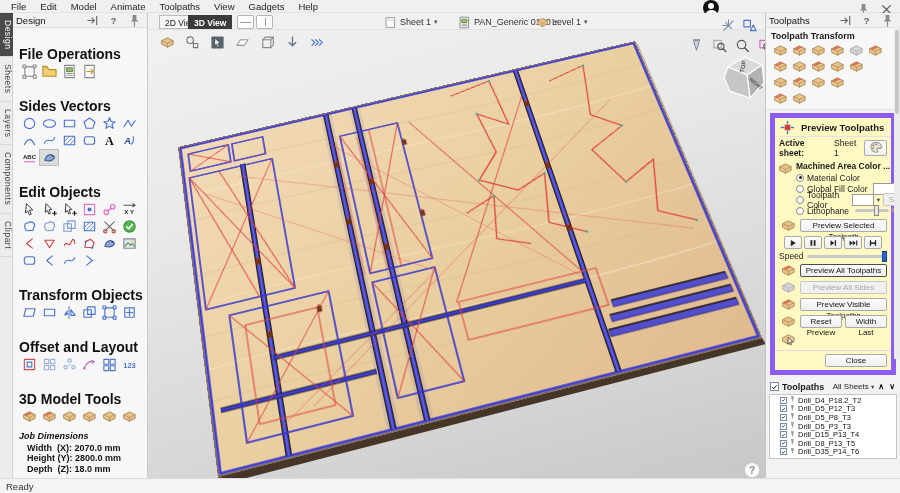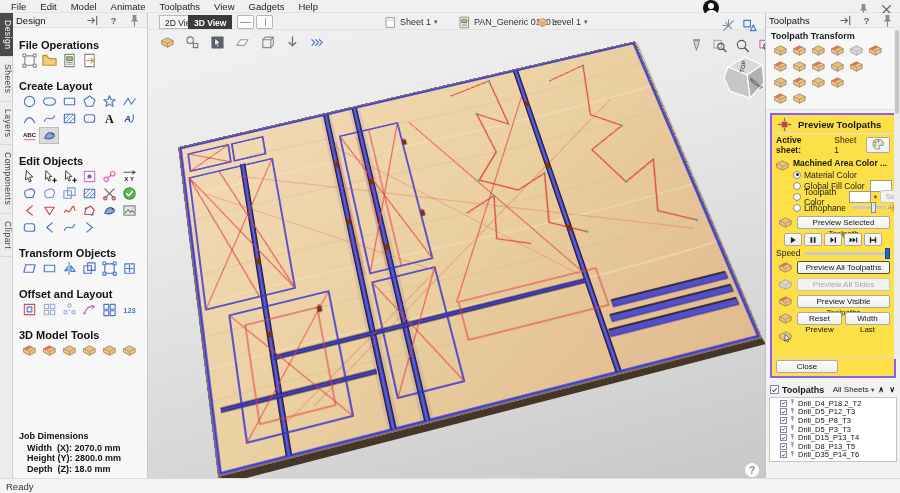--- a/index.html
+++ b/index.html
@@ -16,28 +16,28 @@
   .vtab{writing-mode:vertical-rl;font-size:8.5px;color:#444;padding:7px 0;width:13px;text-align:center;
         border-bottom:1px solid #d8d8d8;box-sizing:border-box;letter-spacing:.5px;}
   .vtab.act{background:#4a4a4a;color:#fff;}
   
   #leftpanel{position:absolute;left:13px;top:13px;width:135px;height:465px;background:#f7f7f7;
              border-right:1px solid #c9c9c9;box-sizing:border-box;overflow:hidden;}
   .phead{height:14px;display:flex;align-items:center;justify-content:space-between;
          padding:0 3px;background:#f0f0f0;border-bottom:1px solid #ddd;font-size:9.5px;}
   .phead .hicons{display:flex;gap:1px;}
   .lpsect{padding:1px 4px 0 6px;}
-  .lpsect h3{margin:10px 0 1px;font-size:11px;font-weight:bold;color:#111;}
+  .lpsect h3{margin:17px 0 1px;font-size:14px;font-weight:bold;color:#111;}
   .igrid{display:flex;flex-wrap:wrap;width:128px;}
   .irow{display:flex;}
   .ic{display:inline-flex;align-items:center;justify-content:center;width:20px;height:17px;color:#4a74cc;}
   .ic svg{width:15px;height:15px;stroke:currentColor;fill:none;stroke-width:1.2;stroke-linecap:round;stroke-linejoin:round;}
   .ic.sel{background:#dcdcdc;border:1px solid #bdbdbd;box-sizing:border-box;}
   #jobdims{position:absolute;left:6px;bottom:4px;font-size:9px;font-weight:bold;color:#111;}
-  #jobdims .jt{margin-bottom:2px;}
+  #jobdims .jt{margin-bottom:2px;font-style:italic;}
   .jrow{padding-left:8px;line-height:10.5px;white-space:pre;}
   
   #canvas{position:absolute;left:148px;top:13px;width:617px;height:465px;overflow:hidden;
           background:linear-gradient(165deg,#f1f1f1 0%,#e9e9e9 35%,#d6d6d6 75%,#c7c7c7 100%);}
   #topstrip{position:absolute;left:0;top:0;width:617px;height:17px;background:#f0f0f0;border-bottom:1px solid #e2e2e2;box-sizing:border-box;}
   .vwtab{position:absolute;top:2px;height:14px;line-height:14px;font-size:8.5px;padding:0 5px;
          background:#f5f5f5;border:1px solid #bbb;box-sizing:border-box;color:#222;}
   .vwtab.dark{background:#3b3b3b;color:#fff;border-color:#3b3b3b;font-weight:bold;}
   .splitbtn{position:absolute;top:2px;width:17px;height:14px;background:#fdfdfd;border:1px solid #b5b5b5;box-sizing:border-box;border-radius:2px;}
   .splitbtn div{position:absolute;background:#999;}
@@ -54,21 +54,21 @@
   #sheet3d{position:absolute;left:0;top:0;width:520px;height:360px;transform-origin:0 0;
            transform:matrix3d(0.90946,-0.20208,0,0.0000628692,0.078528,0.70069,0,-0.000465444,0,0,1,0,30,134,0,1);}
   #edges{position:absolute;left:0;top:0;}
   
   #rightpanel{position:absolute;left:765px;top:13px;width:135px;height:465px;background:#f2f2f2;
               border-left:1px solid #c4c4c4;box-sizing:border-box;font-size:8.5px;}
   #ops{background:#f7f7f7;padding:1px 5px 2px;border-bottom:1px solid #e0e0e0;}
   #ops h3{margin:2px 0 2px;font-size:9px;font-weight:bold;}
   #ops .irow{display:flex;margin-bottom:1px;}
   #ops .ic{width:19px;height:15px;}
-  #pvbox{margin:3px 4px 0;border:2px solid #8b5cf6;background:#fde047;}
+  #pvbox{margin:3px 4px 0;border:5px solid #8b5cf6;background:#fef9c3;}
   .pvhead{display:flex;align-items:center;gap:6px;padding:2px 4px;border-bottom:1px solid #e2e2e2;}
   .pvhead b{font-size:9.5px;}
   .pvrow{display:flex;align-items:center;gap:3px;padding:1px 4px;}
   .pvrow .sp{flex:1;}
   .grp{display:flex;gap:3px;padding:1px 3px;}
   .grpcol{flex:1;}
   .mactitle{font-weight:bold;font-size:8.5px;margin:1px 0;}
   .rrow{display:flex;align-items:center;gap:3px;height:11px;}
   .rad{width:8px;height:8px;border:1px solid #888;border-radius:50%;background:#fff;box-sizing:border-box;position:relative;flex:none;}
   .rad.on:after{content:"";position:absolute;left:1.5px;top:1.5px;width:3px;height:3px;border-radius:50%;background:#222;}
@@ -85,21 +85,21 @@
   .slider{height:3px;background:#c9c9c9;border-radius:2px;position:relative;flex:1;}
   .sthumb{position:absolute;top:-4px;width:5px;height:11px;background:#e8e8e8;border:1px solid #888;box-sizing:border-box;}
   .sthumb.blue{background:#1f66c8;border-color:#14498f;}
   .transport{display:flex;gap:2px;justify-content:center;padding:2px 0 1px;}
   .tbtn{width:18px;height:13px;background:linear-gradient(#fdfdfd,#eee);border:1px solid #a9a9a9;border-radius:2px;
         display:inline-flex;align-items:center;justify-content:center;padding:0;}
   .tbtn svg{width:10px;height:10px;}
   .brow{display:flex;align-items:center;gap:3px;padding:1.5px 4px;}
   .brow .ic{width:18px;height:14px;flex:none;}
   .note{display:flex;gap:3px;padding:2px 4px;font-size:8px;color:#222;line-height:9.5px;}
-  .closerow{border-top:1px solid #ddd;margin-top:11px;padding:3px 4px;display:flex;justify-content:flex-start;}
+  .closerow{border-top:1px solid #ddd;margin-top:2px;padding:3px 4px;display:flex;justify-content:flex-end;}
   .closerow .btn{width:62px;}
   
   #tpsect{margin-top:5px;}
   #tphead{display:flex;align-items:center;gap:3px;padding:0 4px;height:13px;}
   #tphead b{font-size:9px;}
   #tphead .sp{flex:1;}
   .chev{font-weight:bold;font-size:8px;color:#111;padding:0 1px;}
   #tplist{margin:1px 3px;background:#fff;border:1px solid #c6c6c6;padding:1px 0 2px;}
   .tprow{display:flex;align-items:center;gap:2px;height:8.6px;padding-left:10px;font-size:7.5px;color:#111;}
   .tprow .cbx{width:7px;height:7px;}
@@ -202,21 +202,21 @@
           </span>
           <span class="ic" style="color: rgb(136, 136, 136);">
             <svg viewBox="0 0 16 16">
               <rect x="3" y="1.5" width="10" height="13" fill="#fff" stroke="#888"></rect>
               <path d="M5 8 H12 M9.5 5.5 L12 8 L9.5 10.5" stroke="#c89a30"></path>
             </svg>
           </span>
         </div>
       </div>
       <div class="lpsect">
-        <h3>Create Layout</h3>
+        <h3>Sides Vectors</h3>
         <div class="igrid">
           <span class="ic" style="color: rgb(74, 116, 204);">
             <svg viewBox="0 0 16 16">
               <circle cx="8" cy="8" r="5.5"></circle>
             </svg>
           </span>
           <span class="ic" style="color: rgb(74, 116, 204);">
             <svg viewBox="0 0 16 16">
               <ellipse cx="8" cy="8" rx="6.5" ry="4"></ellipse>
             </svg>

